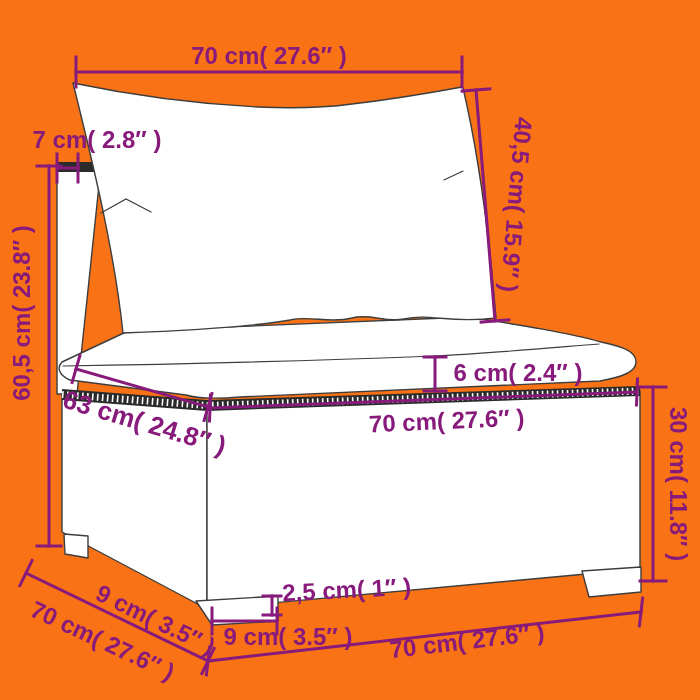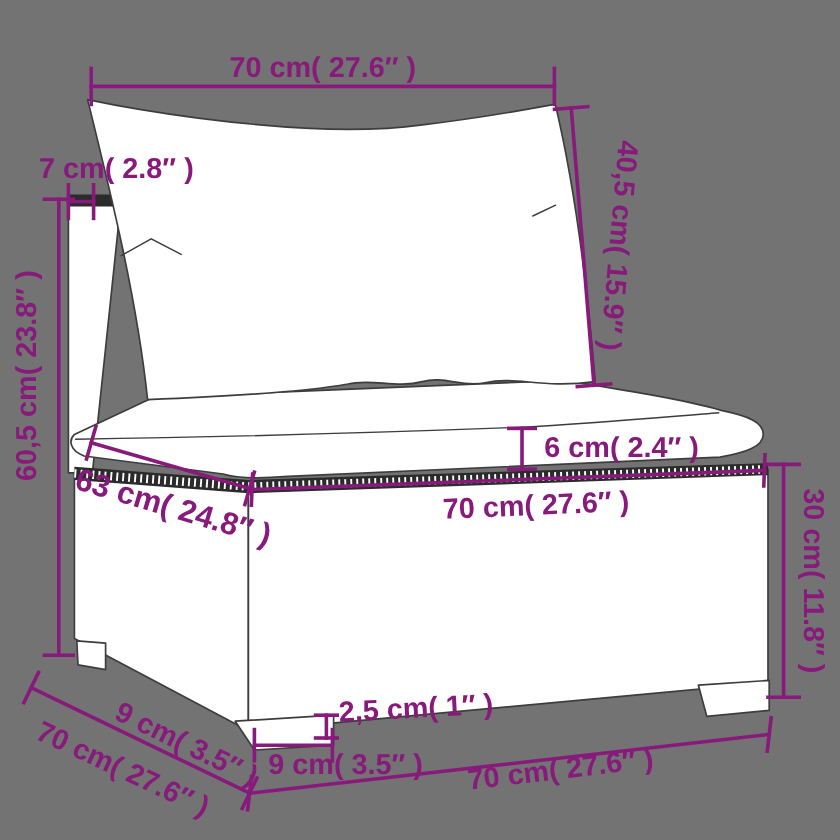--- a/index.html
+++ b/index.html
@@ -1,16 +1,16 @@
 <!DOCTYPE html>
 <html><head>
 <meta charset="utf-8">
 <style>
   html,body{margin:0;padding:0;background:#fff;}
-  .stage{width:700px;height:700px;background:#737373;position:relative;overflow:hidden;
+  .stage{width:700px;height:700px;background:#f97316;position:relative;overflow:hidden;
          font-family:"Liberation Sans",sans-serif;}
   svg{display:block;}
   .art{fill:#ffffff;stroke:#3d3d3d;stroke-width:1.4;stroke-linejoin:round;}
   .crease{fill:none;stroke:#3d3d3d;stroke-width:1.2;stroke-linecap:round;}
   .trim{fill:#2b2b2b;stroke:none;}
   .trimhatch{fill:none;stroke:#ffffff;stroke-width:7;stroke-dasharray:1.6 3.4;}
   .dl{stroke:#871a7b;stroke-width:3;stroke-linecap:square;fill:none;}
   .dim{font-family:"Liberation Sans",sans-serif;font-weight:bold;font-size:24px;
        fill:#871a7b;}
   .dim-lg{font-size:26px;}

